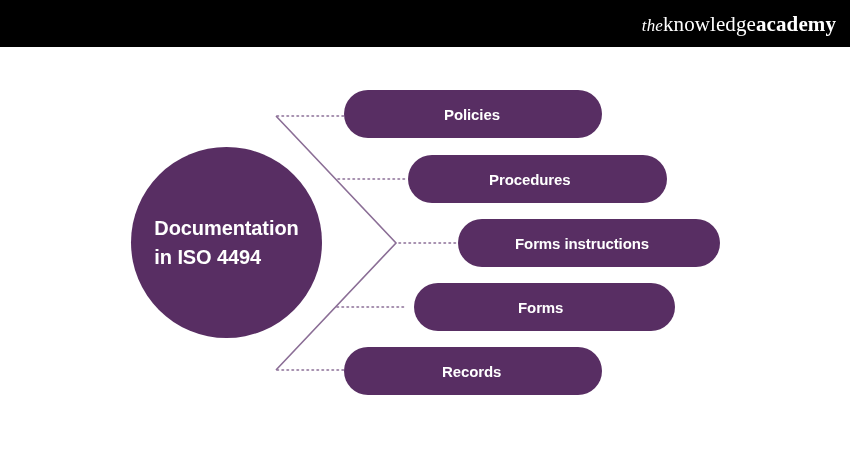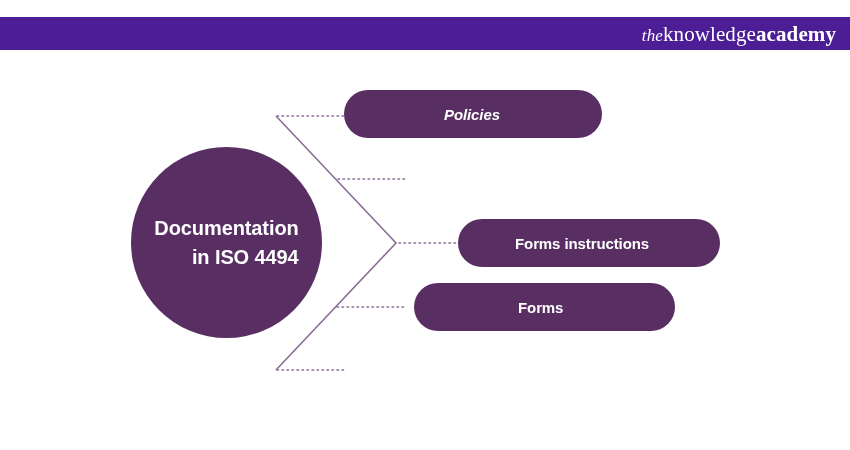--- a/index.html
+++ b/index.html
@@ -12,24 +12,24 @@
     background: #ffffff;
     font-family: "Liberation Sans", sans-serif;
     overflow: hidden;
     position: relative;
   }
 
   
   #header-band {
     position: absolute;
     left: 0;
-    top: 17px;
+    top: 0;
     width: 850px;
-    height: 33px;
-    background: #4c1d95;
+    height: 47px;
+    background: #000000;
   }
   #brand-logo {
     position: absolute;
     right: 14px;
     top: 50%;
     transform: translateY(-50%);
     color: #ffffff;
     font-family: "Liberation Serif", serif;
     font-size: 21px;
     line-height: 1;
@@ -68,21 +68,21 @@
     position: absolute;
     left: 131px;
     top: 114px;
     width: 191px;
     height: 191px;
     border-radius: 50%;
     background: #582E63;
     display: flex;
     align-items: center;
     justify-content: center;
-    text-align: right;
+    text-align: left;
   }
   #center-node .node-text {
     color: #ffffff;
     font-size: 20px;
     font-weight: bold;
     line-height: 1.45;
     letter-spacing: -0.1px;
   }
 
   
@@ -96,21 +96,21 @@
   }
   .pill .pill-label {
     color: #ffffff;
     font-size: 15px;
     font-weight: bold;
     white-space: nowrap;
     letter-spacing: -0.1px;
   }
 
   #pill-policies        { left: 344px; top:  57px; width: 258px; }
-  #pill-policies .pill-label        { margin-left: 100px; font-style: italic; }
+  #pill-policies .pill-label        { margin-left: 100px; }
 
   #pill-procedures      { left: 408px; top: 122px; width: 259px; }
   #pill-procedures .pill-label      { margin-left:  81px; }
 
   #pill-work-instructions { left: 458px; top: 186px; width: 262px; }
   #pill-work-instructions .pill-label { margin-left:  57px; }
 
   #pill-forms           { left: 414px; top: 250px; width: 261px; }
   #pill-forms .pill-label           { margin-left: 104px; }
 
@@ -143,23 +143,29 @@
     <div class="node-text">
       <span>Documentation</span><br>
       <span>in ISO 4494</span>
     </div>
   </div>
 
   <div class="pill" id="pill-policies">
     <span class="pill-label">Policies</span>
   </div>
 
+  <div class="pill" id="pill-procedures">
+    <span class="pill-label">Procedures</span>
+  </div>
 
   <div class="pill" id="pill-work-instructions">
     <span class="pill-label">Forms instructions</span>
   </div>
 
   <div class="pill" id="pill-forms">
     <span class="pill-label">Forms</span>
   </div>
 
+  <div class="pill" id="pill-records">
+    <span class="pill-label">Records</span>
+  </div>
 
 </div>
 
 </body></html>

